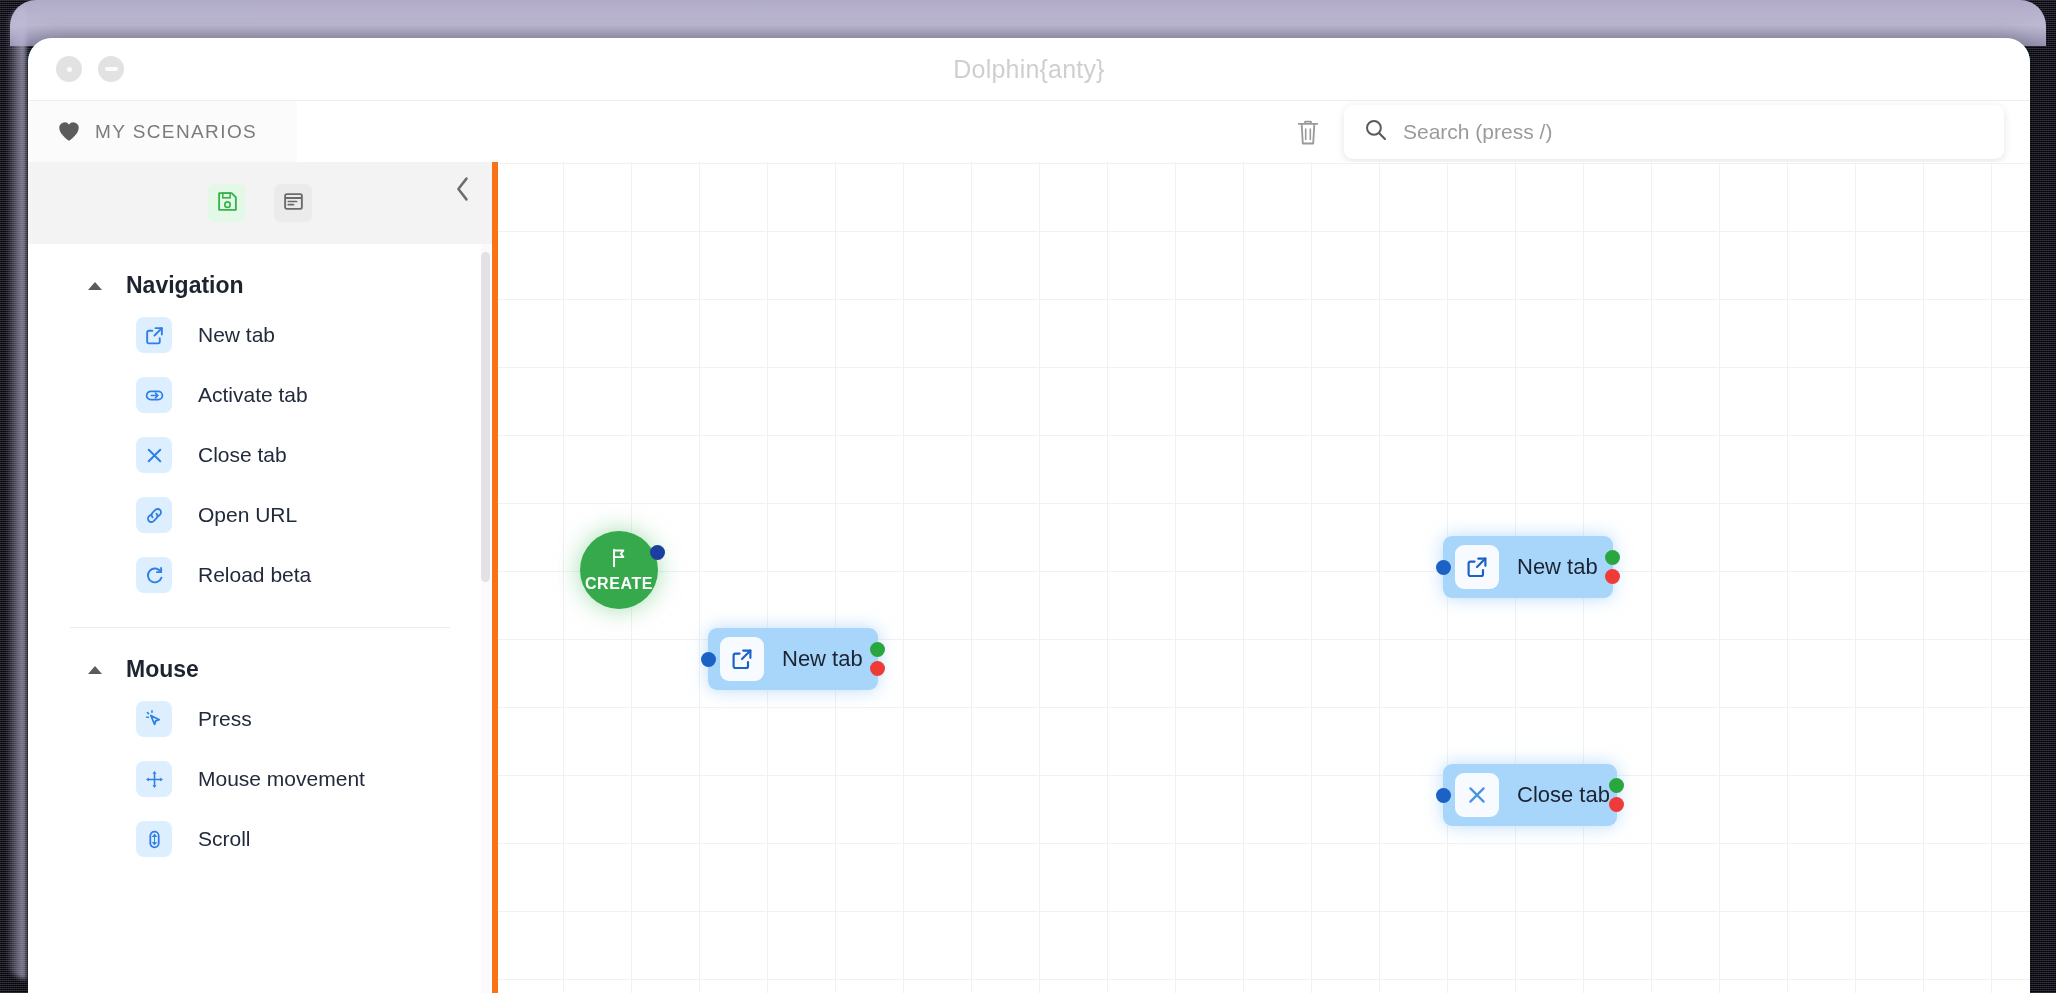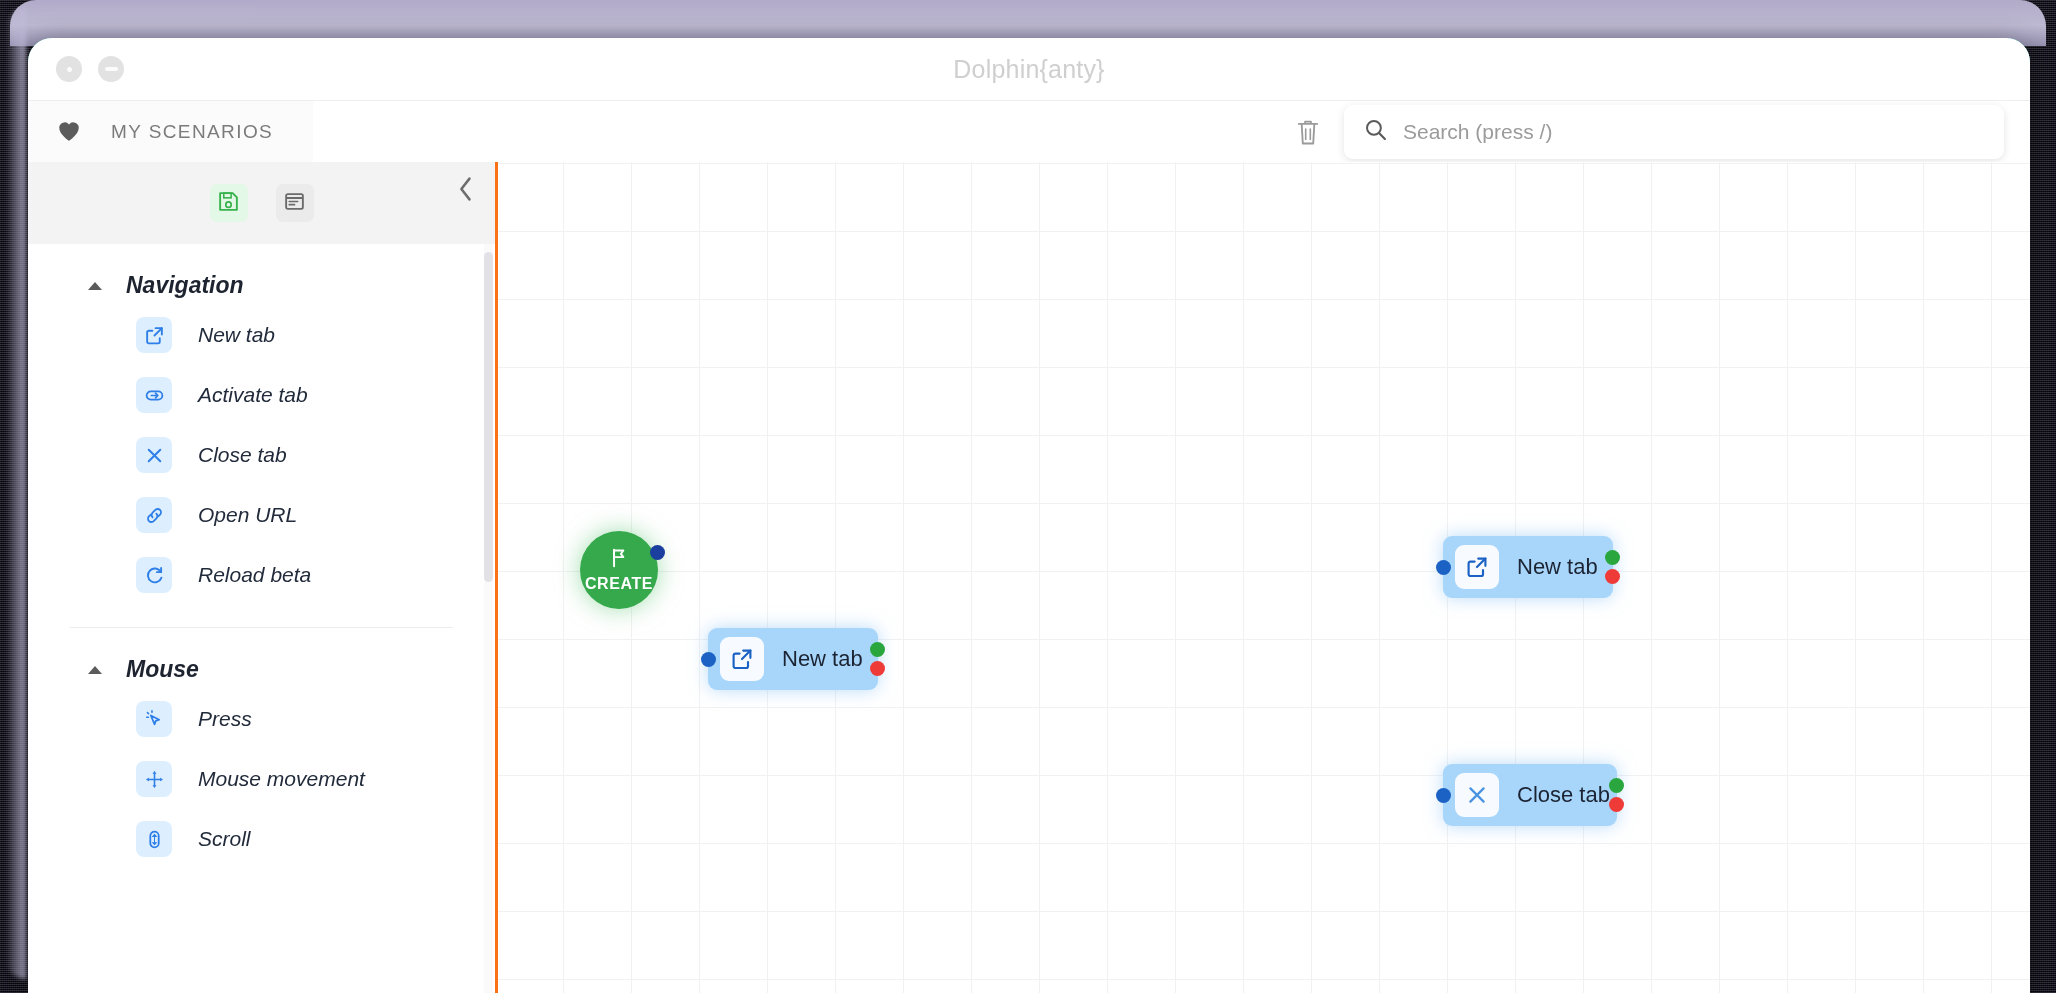--- a/index.html
+++ b/index.html
@@ -90,21 +90,21 @@
     height: 62px;
     border-top: 1px solid #eeeeee;
     display: flex;
     align-items: stretch;
     background: #ffffff;
     position: relative;
   }
   .tab {
     display: flex;
     align-items: center;
-    gap: 29px;
+    gap: 13px;
     padding: 0 26px;
     cursor: pointer;
     position: relative;
     text-align: right;
   }
   #tab-my-scenarios {
     background: #fbfbfb;
     padding-left: 28px;
     padding-right: 40px;
     min-width: 238px;
@@ -164,24 +164,23 @@
   #body-split {
     display: flex;
     height: calc(955px - 62px - 62px);
   }
 
   
   #sidebar {
     width: 470px;
     min-width: 470px;
     background: #ffffff;
-    border-right: 3px solid #f97316;
+    border-right: 6px solid #f97316;
     position: relative;
     overflow: hidden;
-    font-style: italic;
   }
   #sidebar-toolbar {
     height: 82px;
     background: #f3f3f4;
     display: flex;
     align-items: center;
     justify-content: center;
     gap: 28px;
     position: relative;
   }

